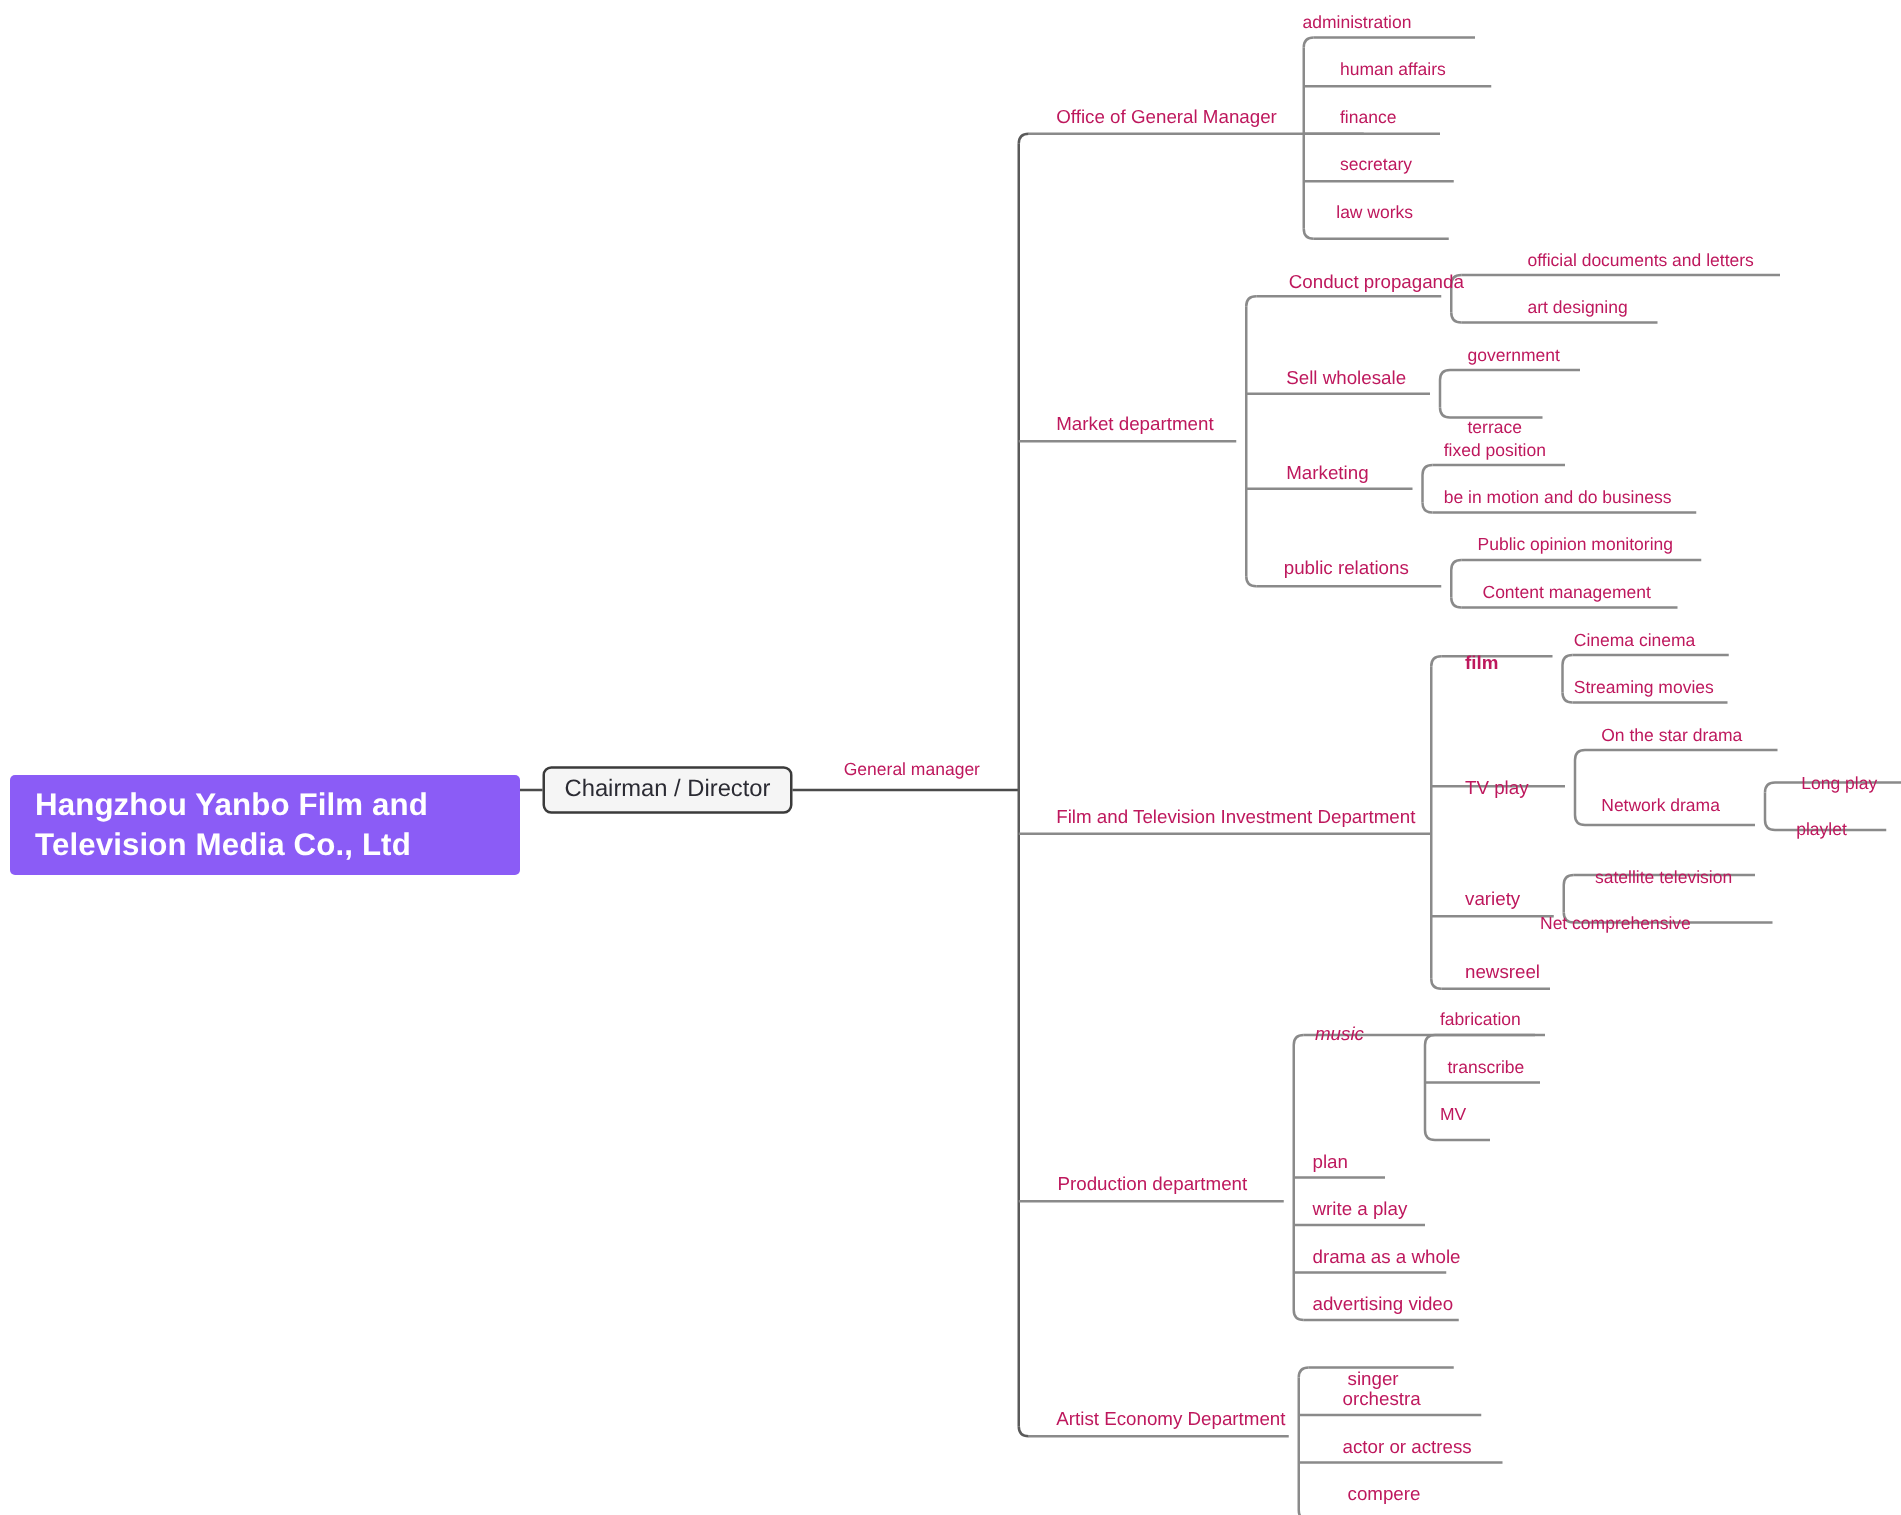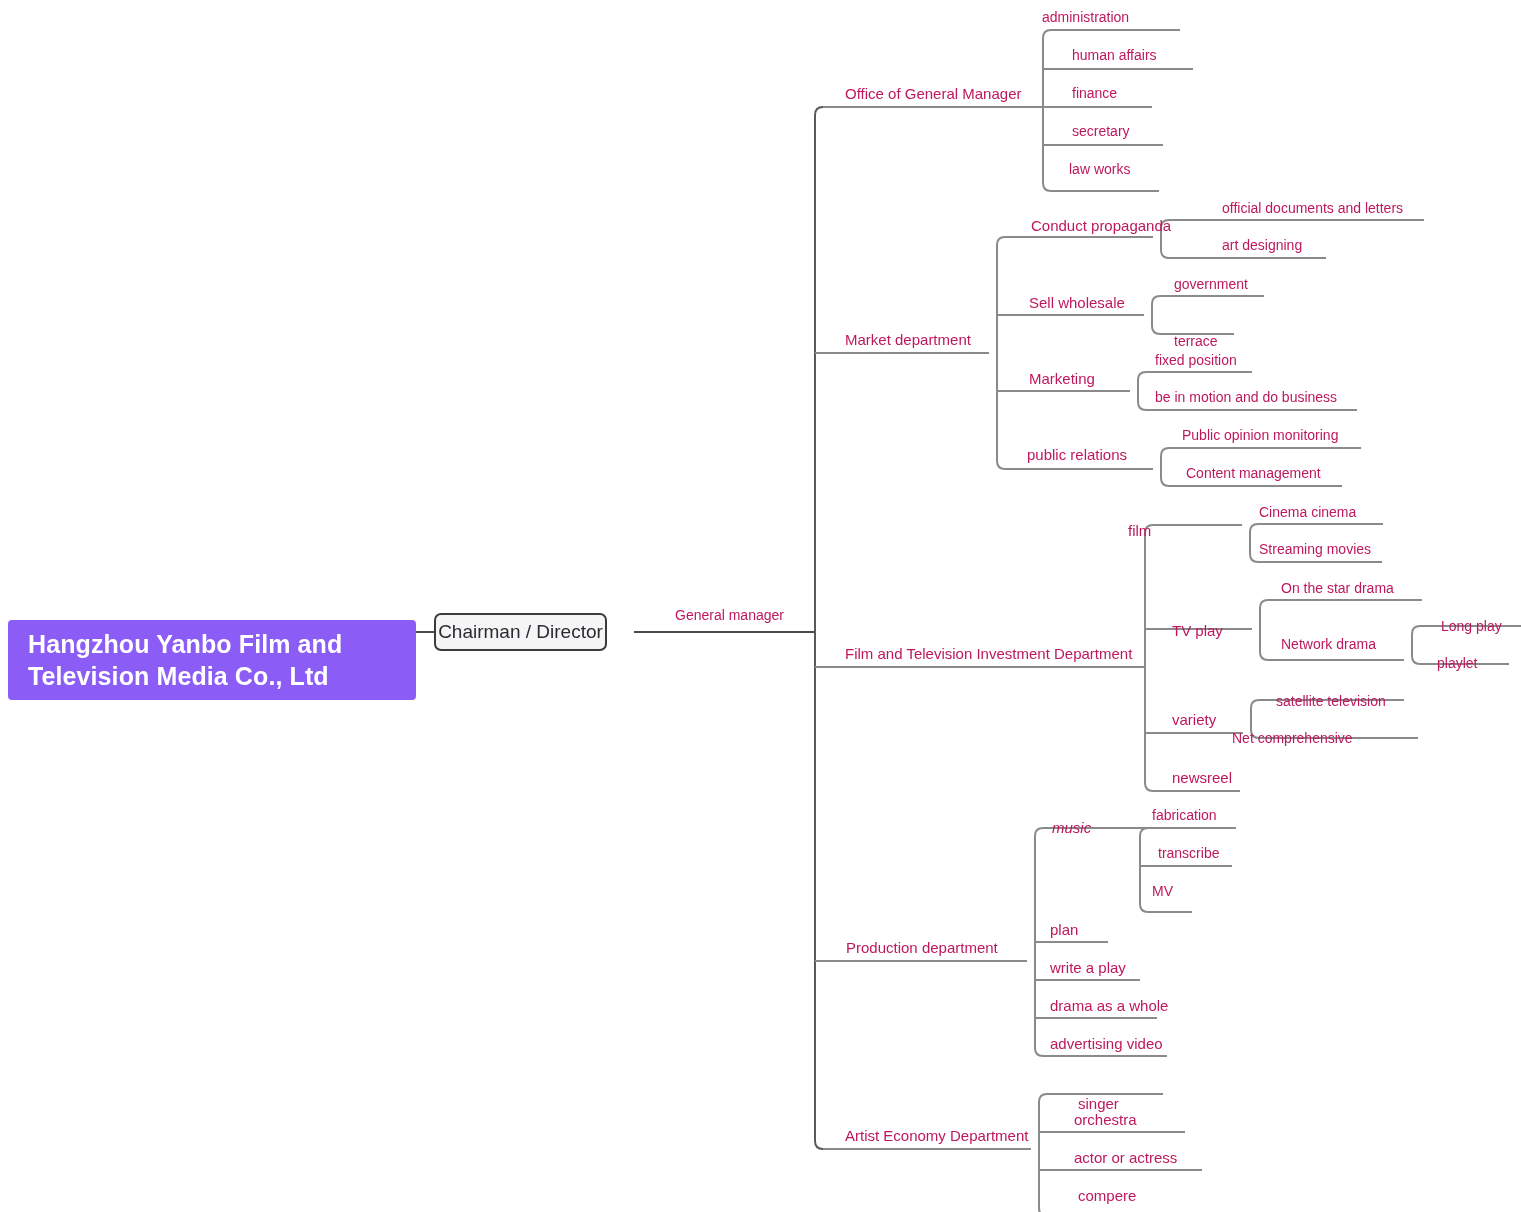--- a/index.html
+++ b/index.html
@@ -176,21 +176,21 @@
       <path d="M1039,1132 H1185"></path>
       <path d="M1039,1170 H1202"></path>
       <path d="M1047,1216 H1160"></path>
     </g>
   </svg>
 
   <div class="root-node" style="left:8px; top:620px; width:408px; height:80px; background:#8b5cf6;">
     <span>Hangzhou Yanbo Film and Television Media Co., Ltd</span>
   </div>
 
-  <div class="box-node" style="left:434px; top:613px; width:173px; height:38px;">
+  <div class="box-node" style="left:434px; top:613px; width:200px; height:38px;">
     <span>Chairman / Director</span>
   </div>
 
   <div class="label sz-14" style="left:675px; top:608px;">General manager</div>
 
   <div class="label sz-15" style="left:845px; top:86px;">Office of General Manager</div>
 
   <div class="label sz-15" style="left:845px; top:332px;">Market department</div>
 
   <div class="label sz-15" style="left:845px; top:646px;">Film and Television Investment Department</div>
@@ -215,21 +215,21 @@
 
   <div class="label sz-14" style="left:1174px; top:277px;">government</div>
   <div class="label sz-14" style="left:1174px; top:314px;margin-top:20px;">terrace</div>
 
   <div class="label sz-14" style="left:1155px; top:353px;">fixed position</div>
   <div class="label sz-14" style="left:1155px; top:390px;">be in motion and do business</div>
 
   <div class="label sz-14" style="left:1182px; top:428px;">Public opinion monitoring</div>
   <div class="label sz-14" style="left:1186px; top:466px;">Content management</div>
 
-  <div class="label sz-15" style="left:1128px; top:523px;">film</div>
+  <div class="label sz-15" style="left:1172px; top:523px;font-weight:bold;">film</div>
   <div class="label sz-15" style="left:1172px; top:607px;margin-top:16px;">TV play</div>
   <div class="label sz-15" style="left:1172px; top:712px;">variety</div>
   <div class="label sz-15" style="left:1172px; top:770px;">newsreel</div>
 
   <div class="label sz-14" style="left:1259px; top:505px;">Cinema cinema</div>
   <div class="label sz-14" style="left:1259px; top:542px;">Streaming movies</div>
 
   <div class="label sz-14" style="left:1281px; top:581px;">On the star drama</div>
   <div class="label sz-14" style="left:1281px; top:637px;">Network drama</div>
 

